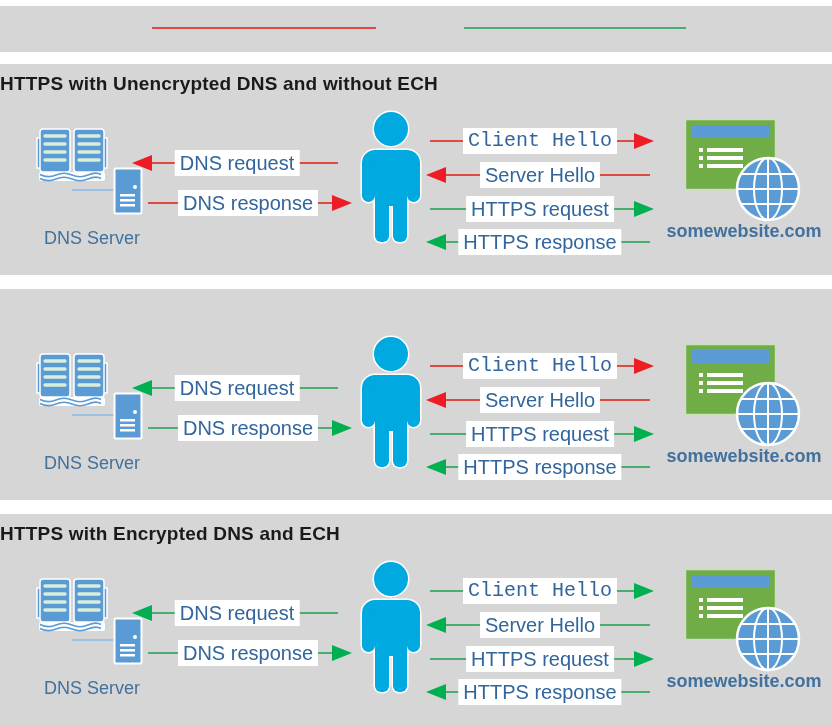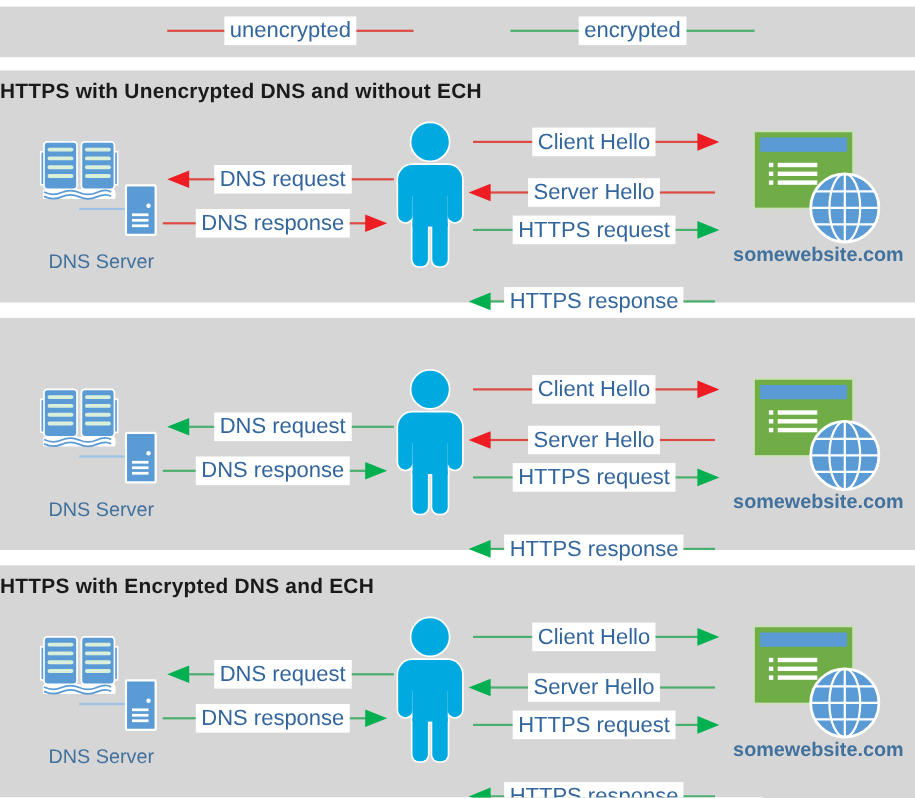--- a/index.html
+++ b/index.html
@@ -37,49 +37,47 @@
     position:absolute; left:50%; top:50%; transform:translate(-50%,-50%);
     background:#ffffff; color:var(--label-blue);
     font-size:20px; line-height:26px; padding:0 5px; white-space:nowrap;
   }
 
   
   .leg-0 { left:150px; top:7px; width:228px; }
   .leg-1 { left:462px; top:7px; width:226px; }
 
   
-  .a-dnsreq { left:154px; top:84px;  width:206px; }
+  .a-dnsreq { left:134px; top:84px;  width:206px; }
   .a-dnsres { left:146px; top:124px; width:204px; }
-  .a-chello { left:428px; top:50px;  width:224px; }
+  .a-chello { left:428px; top:62px;  width:224px;font-family:Liberation Mono, monospace; }
   .a-shello { left:428px; top:96px;  width:224px;text-align:center; }
   .a-hreq   { left:428px; top:130px; width:224px; }
-  .a-hres   { left:428px; top:163px; width:224px;margin-top:32px; }
+  .a-hres   { left:428px; top:163px; width:224px; }
 
   
   .book      { position:absolute; left:36px;  top:62px; }
   .tower     { position:absolute; left:113px; top:103px; }
   .connector { position:absolute; left:72px;  top:125px; width:43px; height:2px; background:var(--icon-blue-light); }
   .person    { position:absolute; left:356px; top:46px; }
   .web       { position:absolute; left:684px; top:54px; }
 
   .caption { position:absolute; font-size:18px; color:var(--caption-blue); }
   .dns-caption { left:44px; top:164px; }
   .web-caption { left:664px; top:157px; width:160px; text-align:center;font-weight:bold; }
 </style>
 </head>
 <body>
 
 <div class="panel" id="legend-bar">
   <div class="arrow leg-0" data-color="red" data-dir="none">
     <span class="line"></span>
-    <span class="lbl">unencrypted</span>
   </div>
   <div class="arrow leg-1" data-color="green" data-dir="none">
     <span class="line"></span>
-    <span class="lbl">encrypted</span>
   </div>
 </div>
 
 <div class="panel sec" id="sec-0">
   <div class="sec-title">HTTPS with Unencrypted DNS and without ECH</div>
 
   <div>
     <svg class="book" width="72" height="56" viewBox="0 0 72 56">
       <rect x="1" y="12" width="6" height="30" fill="var(--icon-blue)" stroke="#fff" stroke-width="1.5"></rect>
       <rect x="65" y="12" width="6" height="30" fill="var(--icon-blue)" stroke="#fff" stroke-width="1.5"></rect>

